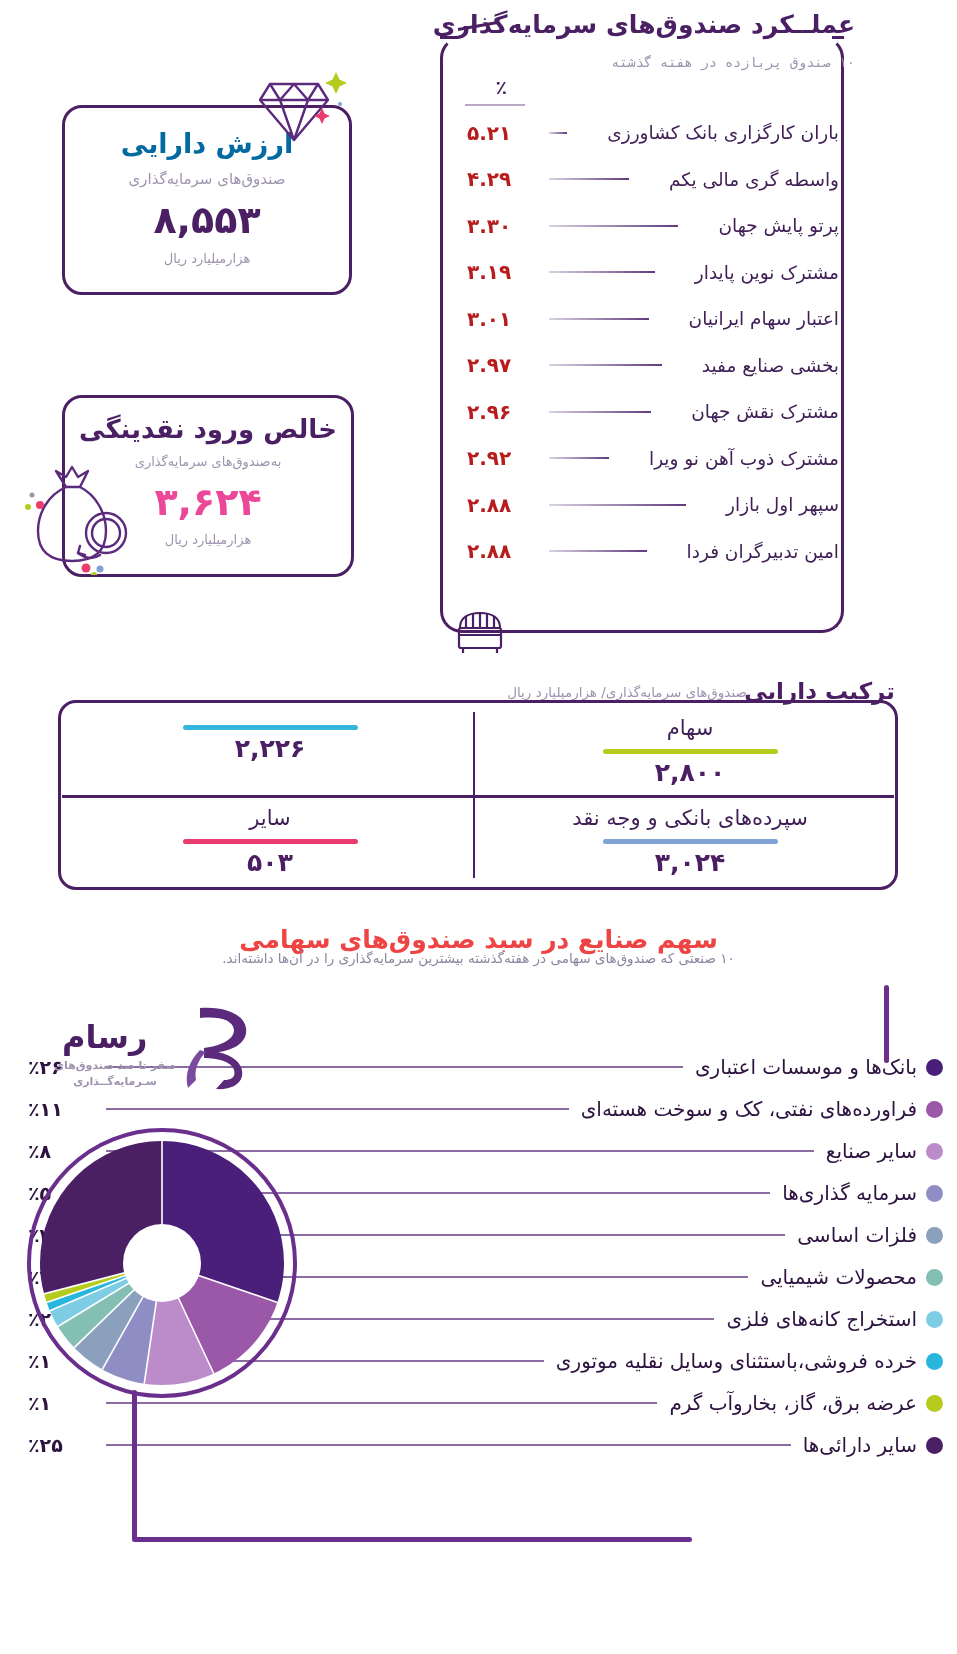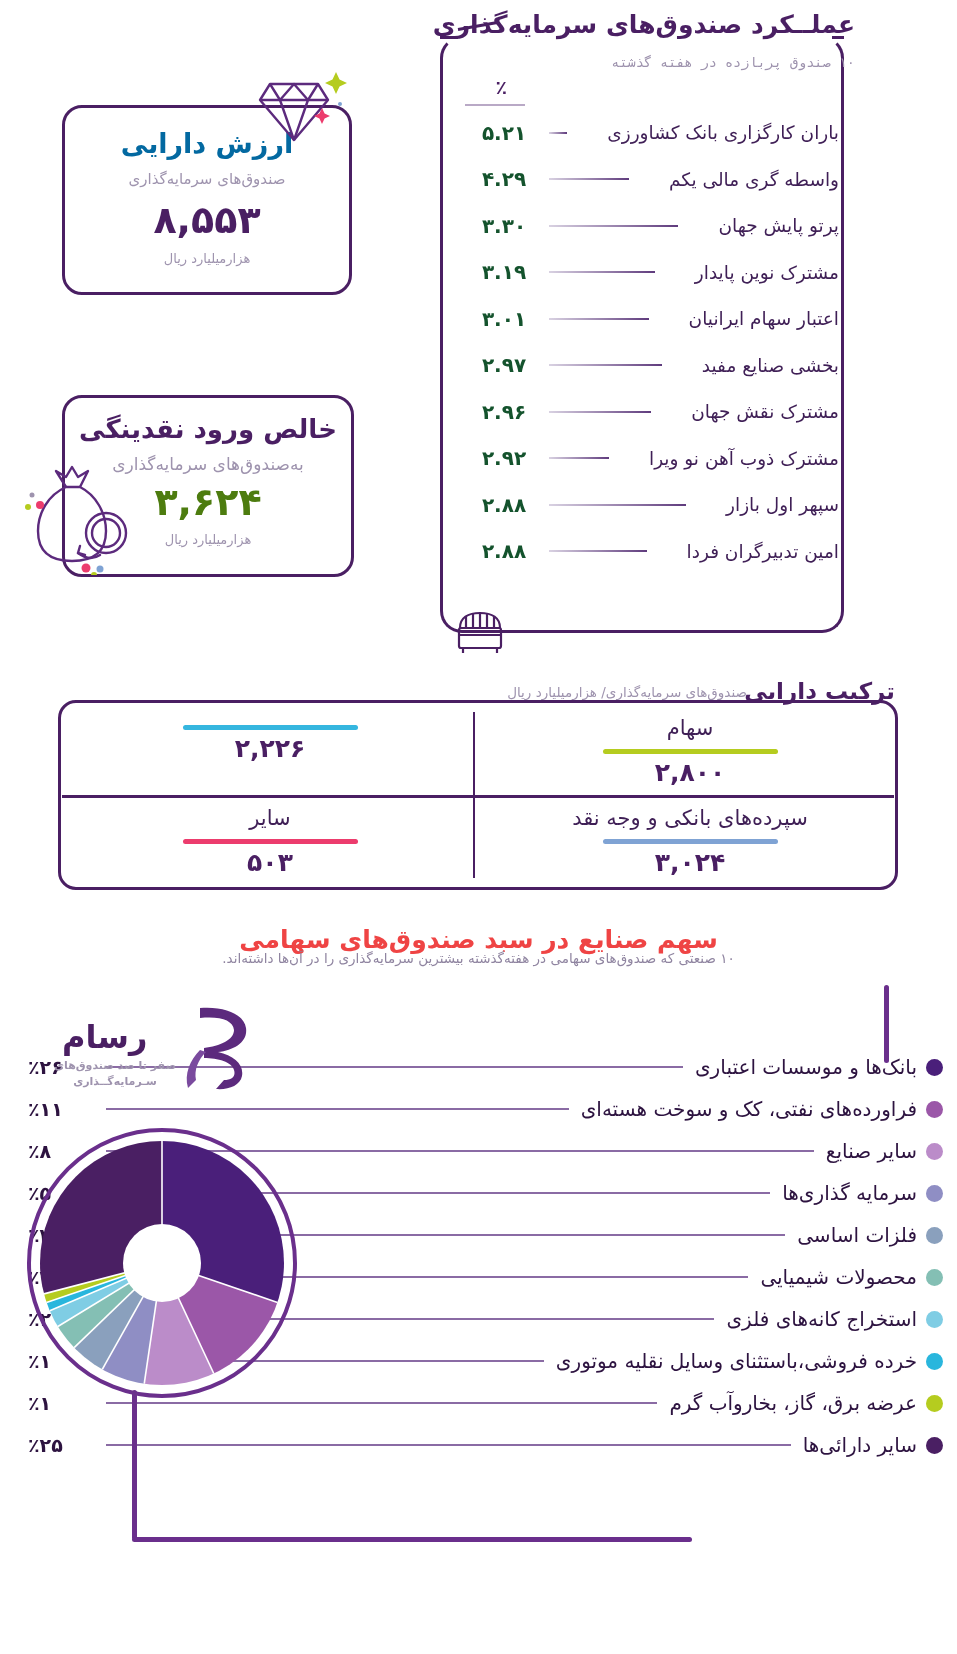--- a/index.html
+++ b/index.html
@@ -40,21 +40,21 @@
   #pct-head{
     position:absolute;right:348px;top:68px;font-size:19px;font-weight:bold;color:#4a1f63;
   }
   #pct-rule{position:absolute;right:330px;top:96px;width:60px;height:2px;background:#b9a9c6;}
 
   .frow{
     position:absolute;right:16px;width:372px;height:33px;
     display:flex;align-items:center;flex-direction:row;
   }
   .frow .fval{
-    width:74px;text-align:center;font-size:20px;font-weight:bold;color:#14532d;
+    width:74px;text-align:left;font-size:20px;font-weight:bold;color:#b91c1c;
     direction:ltr;flex:0 0 74px;order:3;letter-spacing:.5px;
   }
   .frow .fline{
     flex:1 1 auto;height:2px;margin:0 8px;order:2;
     background:linear-gradient(to left,#5f3b7d,#d9d2e2);
   }
   .frow .fname{
     order:1;font-size:18.5px;color:#3f1f56;white-space:nowrap;text-align:left;margin-left:32px;
   }
 
@@ -88,25 +88,25 @@
   #card-flow{
     position:absolute;left:62px;top:395px;width:292px;height:182px;
     border:3px solid #4a1f63;border-radius:20px;box-sizing:border-box;
   }
   #card-flow .c-title{
     position:absolute;right:0;left:0;top:16px;text-align:center;
     font-size:26px;font-weight:bold;color:#4a1f63;
   }
   #card-flow .c-sub{
     position:absolute;right:0;left:0;top:56px;text-align:center;
-    font-size:17px;color:#9e93ae;
+    font-size:13px;color:#9e93ae;
   }
   #card-flow .c-num{
     position:absolute;right:0;left:0;top:82px;text-align:center;
-    font-size:38px;font-weight:bold;color:#4d7c0f;letter-spacing:1px;
+    font-size:38px;font-weight:bold;color:#ec4899;letter-spacing:1px;
   }
   #card-flow .c-unit{
     position:absolute;right:0;left:0;top:134px;text-align:center;
     font-size:13px;color:#9e93ae;
   }
   #moneybag{position:absolute;left:22px;top:465px;width:120px;height:110px;}
 
   
   #comp-title{
     position:absolute;right:62px;top:678px;font-size:23px;font-weight:bold;color:#4a1f63;

